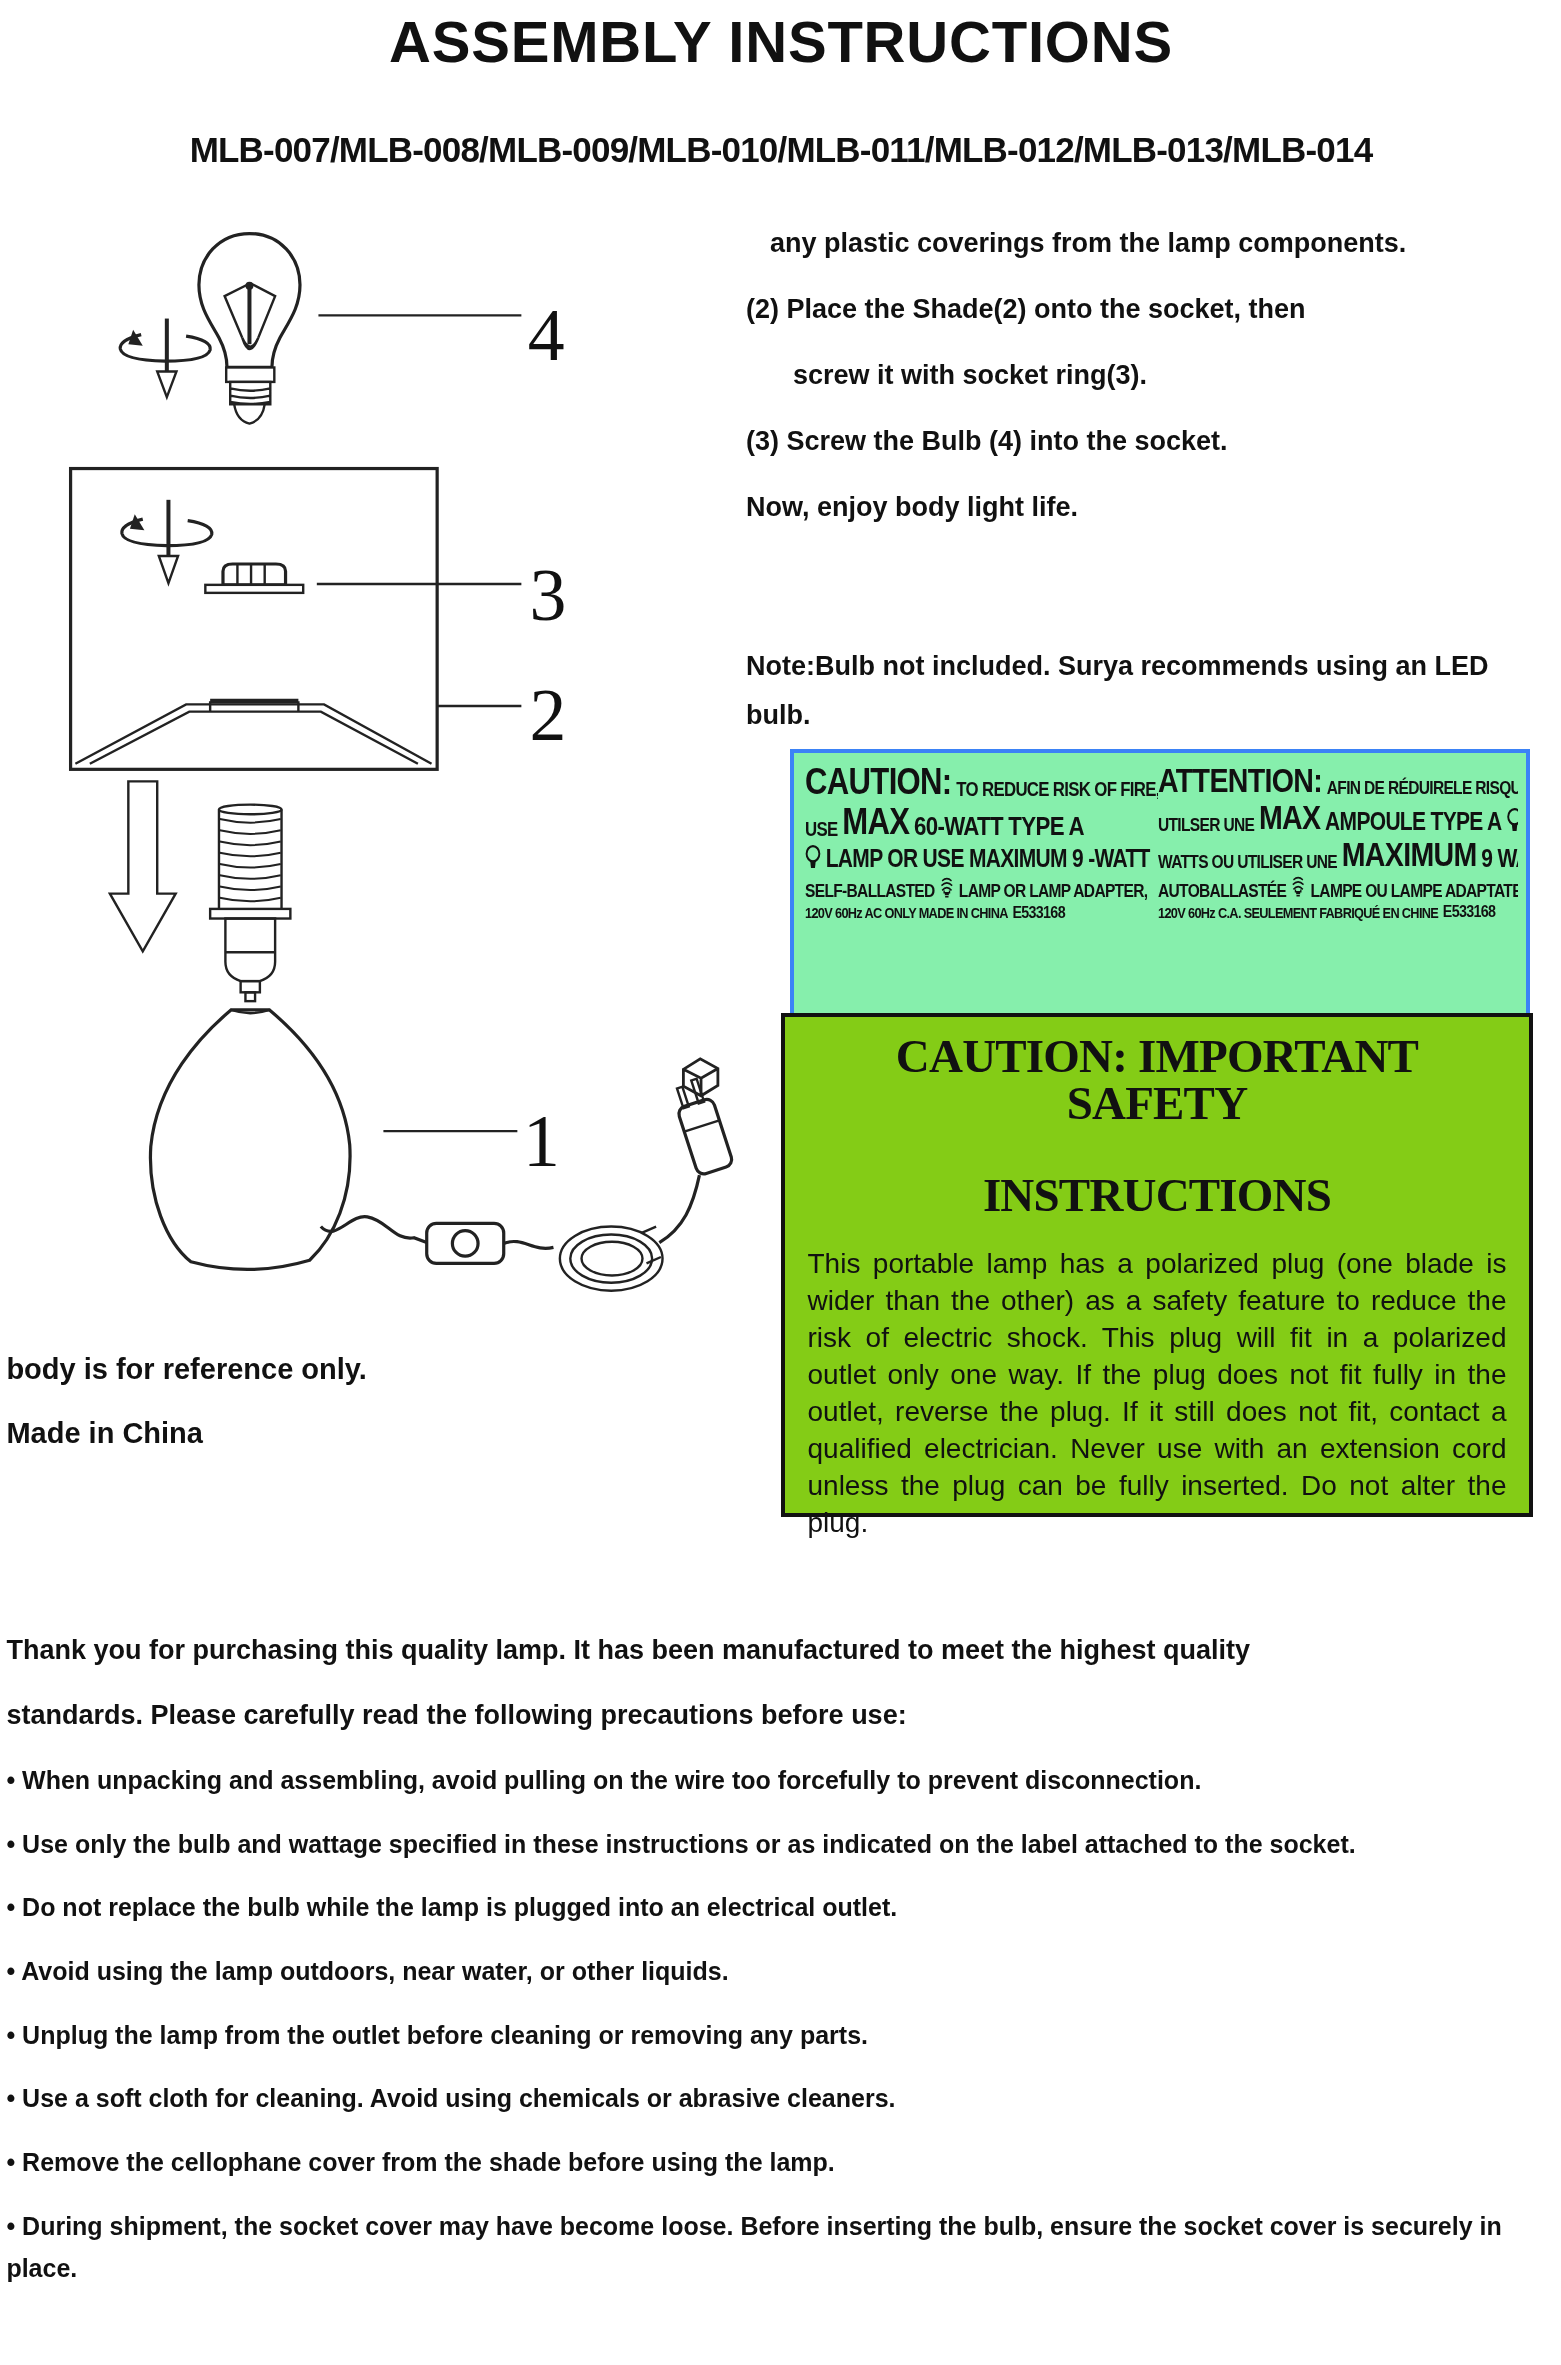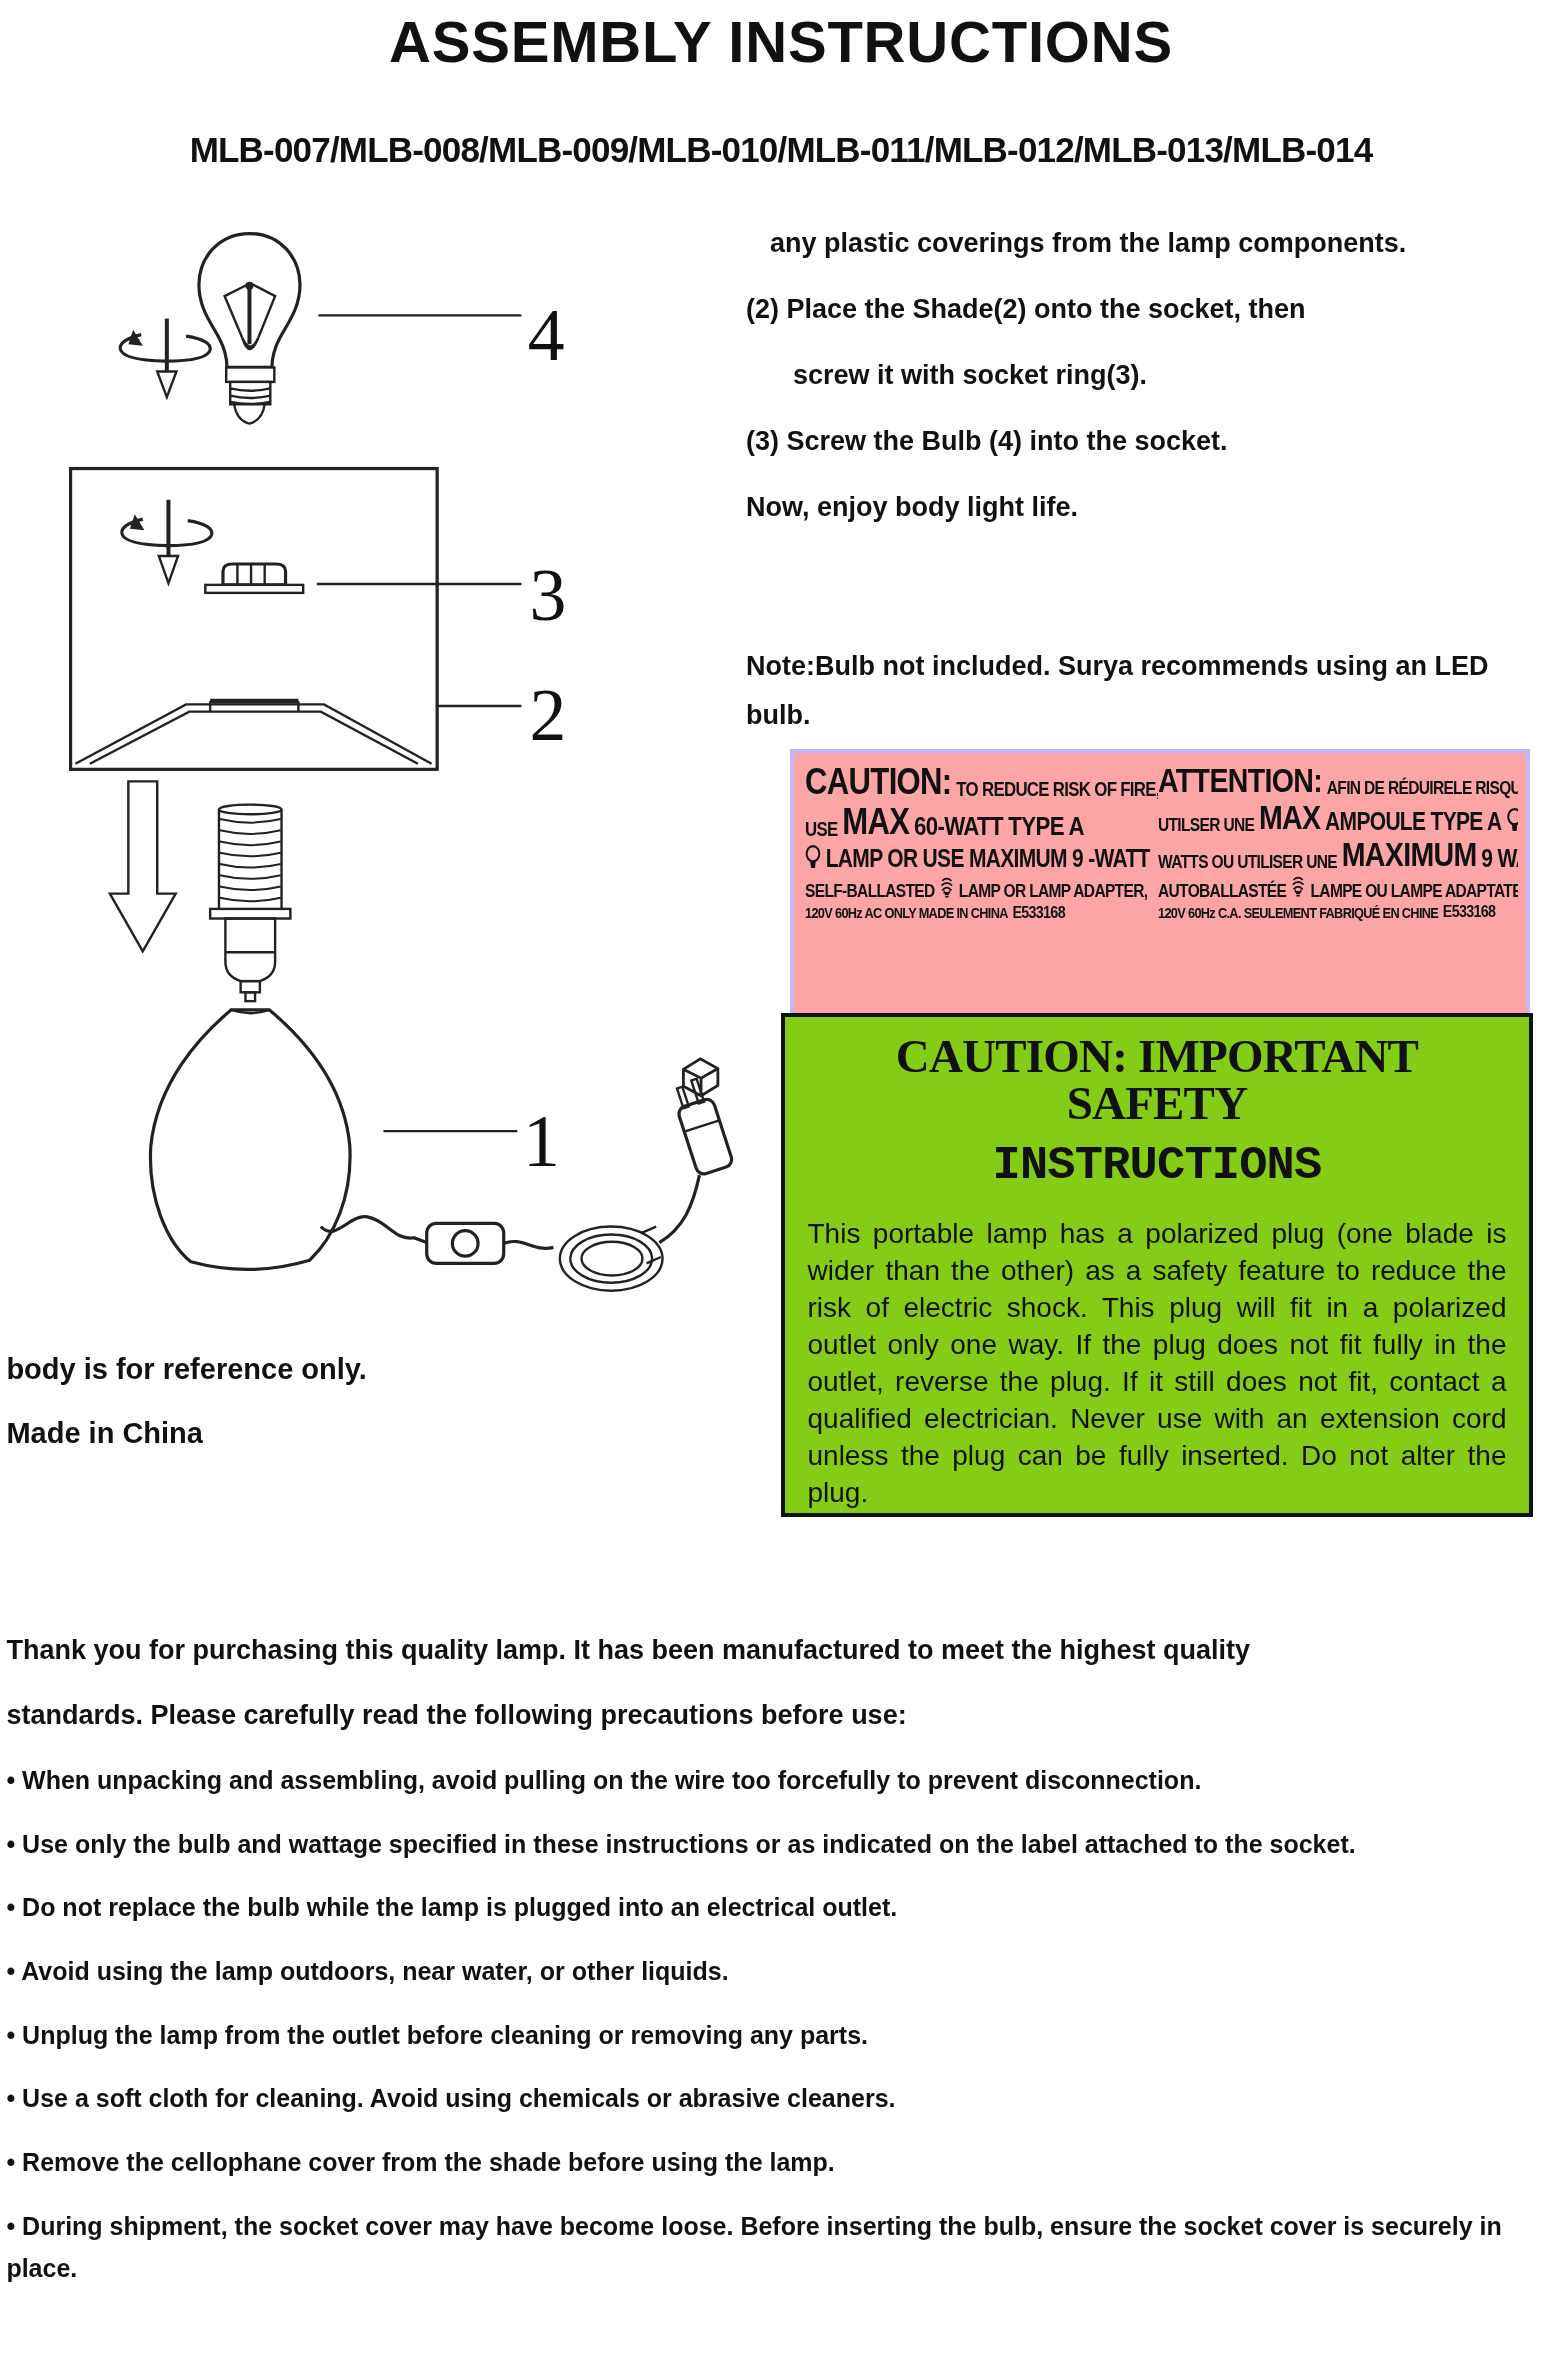--- a/index.html
+++ b/index.html
@@ -31,24 +31,24 @@
   .step-line.ind2 { padding-left:47px; }
 
   .bulb-note {
     left:746px; top:642px; width:794px;
     font-size:27px; font-weight:700; line-height:49px;
   }
 
   
   .warning-label {
     left:790px; top:749px; width:740px; height:316px;
-    border:4px solid #c4b5fd;
+    border:4px solid #3b82f6;
     display:flex;
     padding:11.2px 8px 6.4px 11.2px;
-    background:#fca5a5;
+    background:#86efac;
   }
   .wl-col { overflow:hidden; }
   .wl-col.en { width:353px; flex:0 0 auto; }
   .wl-col.fr { flex:1 1 auto; }
   .lab-line {
     display:flex; align-items:flex-end; gap:5.6px;
     white-space:nowrap;
     transform:scaleX(0.84); transform-origin:0 50%;
     font-weight:700; letter-spacing:-0.8px;
     margin-bottom:4.8px;
@@ -71,21 +71,21 @@
     border:4.8px solid #111;
     padding:16px 22.5px 0 22.5px;
     background:#84cc16;
   }
   .safety-title {
     font-family:"Liberation Serif", serif;
     font-weight:700; font-size:47px;
     text-align:center; letter-spacing:-0.8px;
     line-height:1.0;
   }
-  .safety-title.second { margin-top:15px;font-family:Liberation Mono, monospace; }
+  .safety-title.second { margin-top:45px; }
   .safety-body {
     margin-top:26px;
     font-size:28px; font-weight:400;
     line-height:37px;
     text-align:justify;
   }
 
   
   .reference-note { left:6.4px; top:1337px; width:481px; }
   .reference-note div { font-size:29px; font-weight:700; line-height:64px; white-space:nowrap; }

